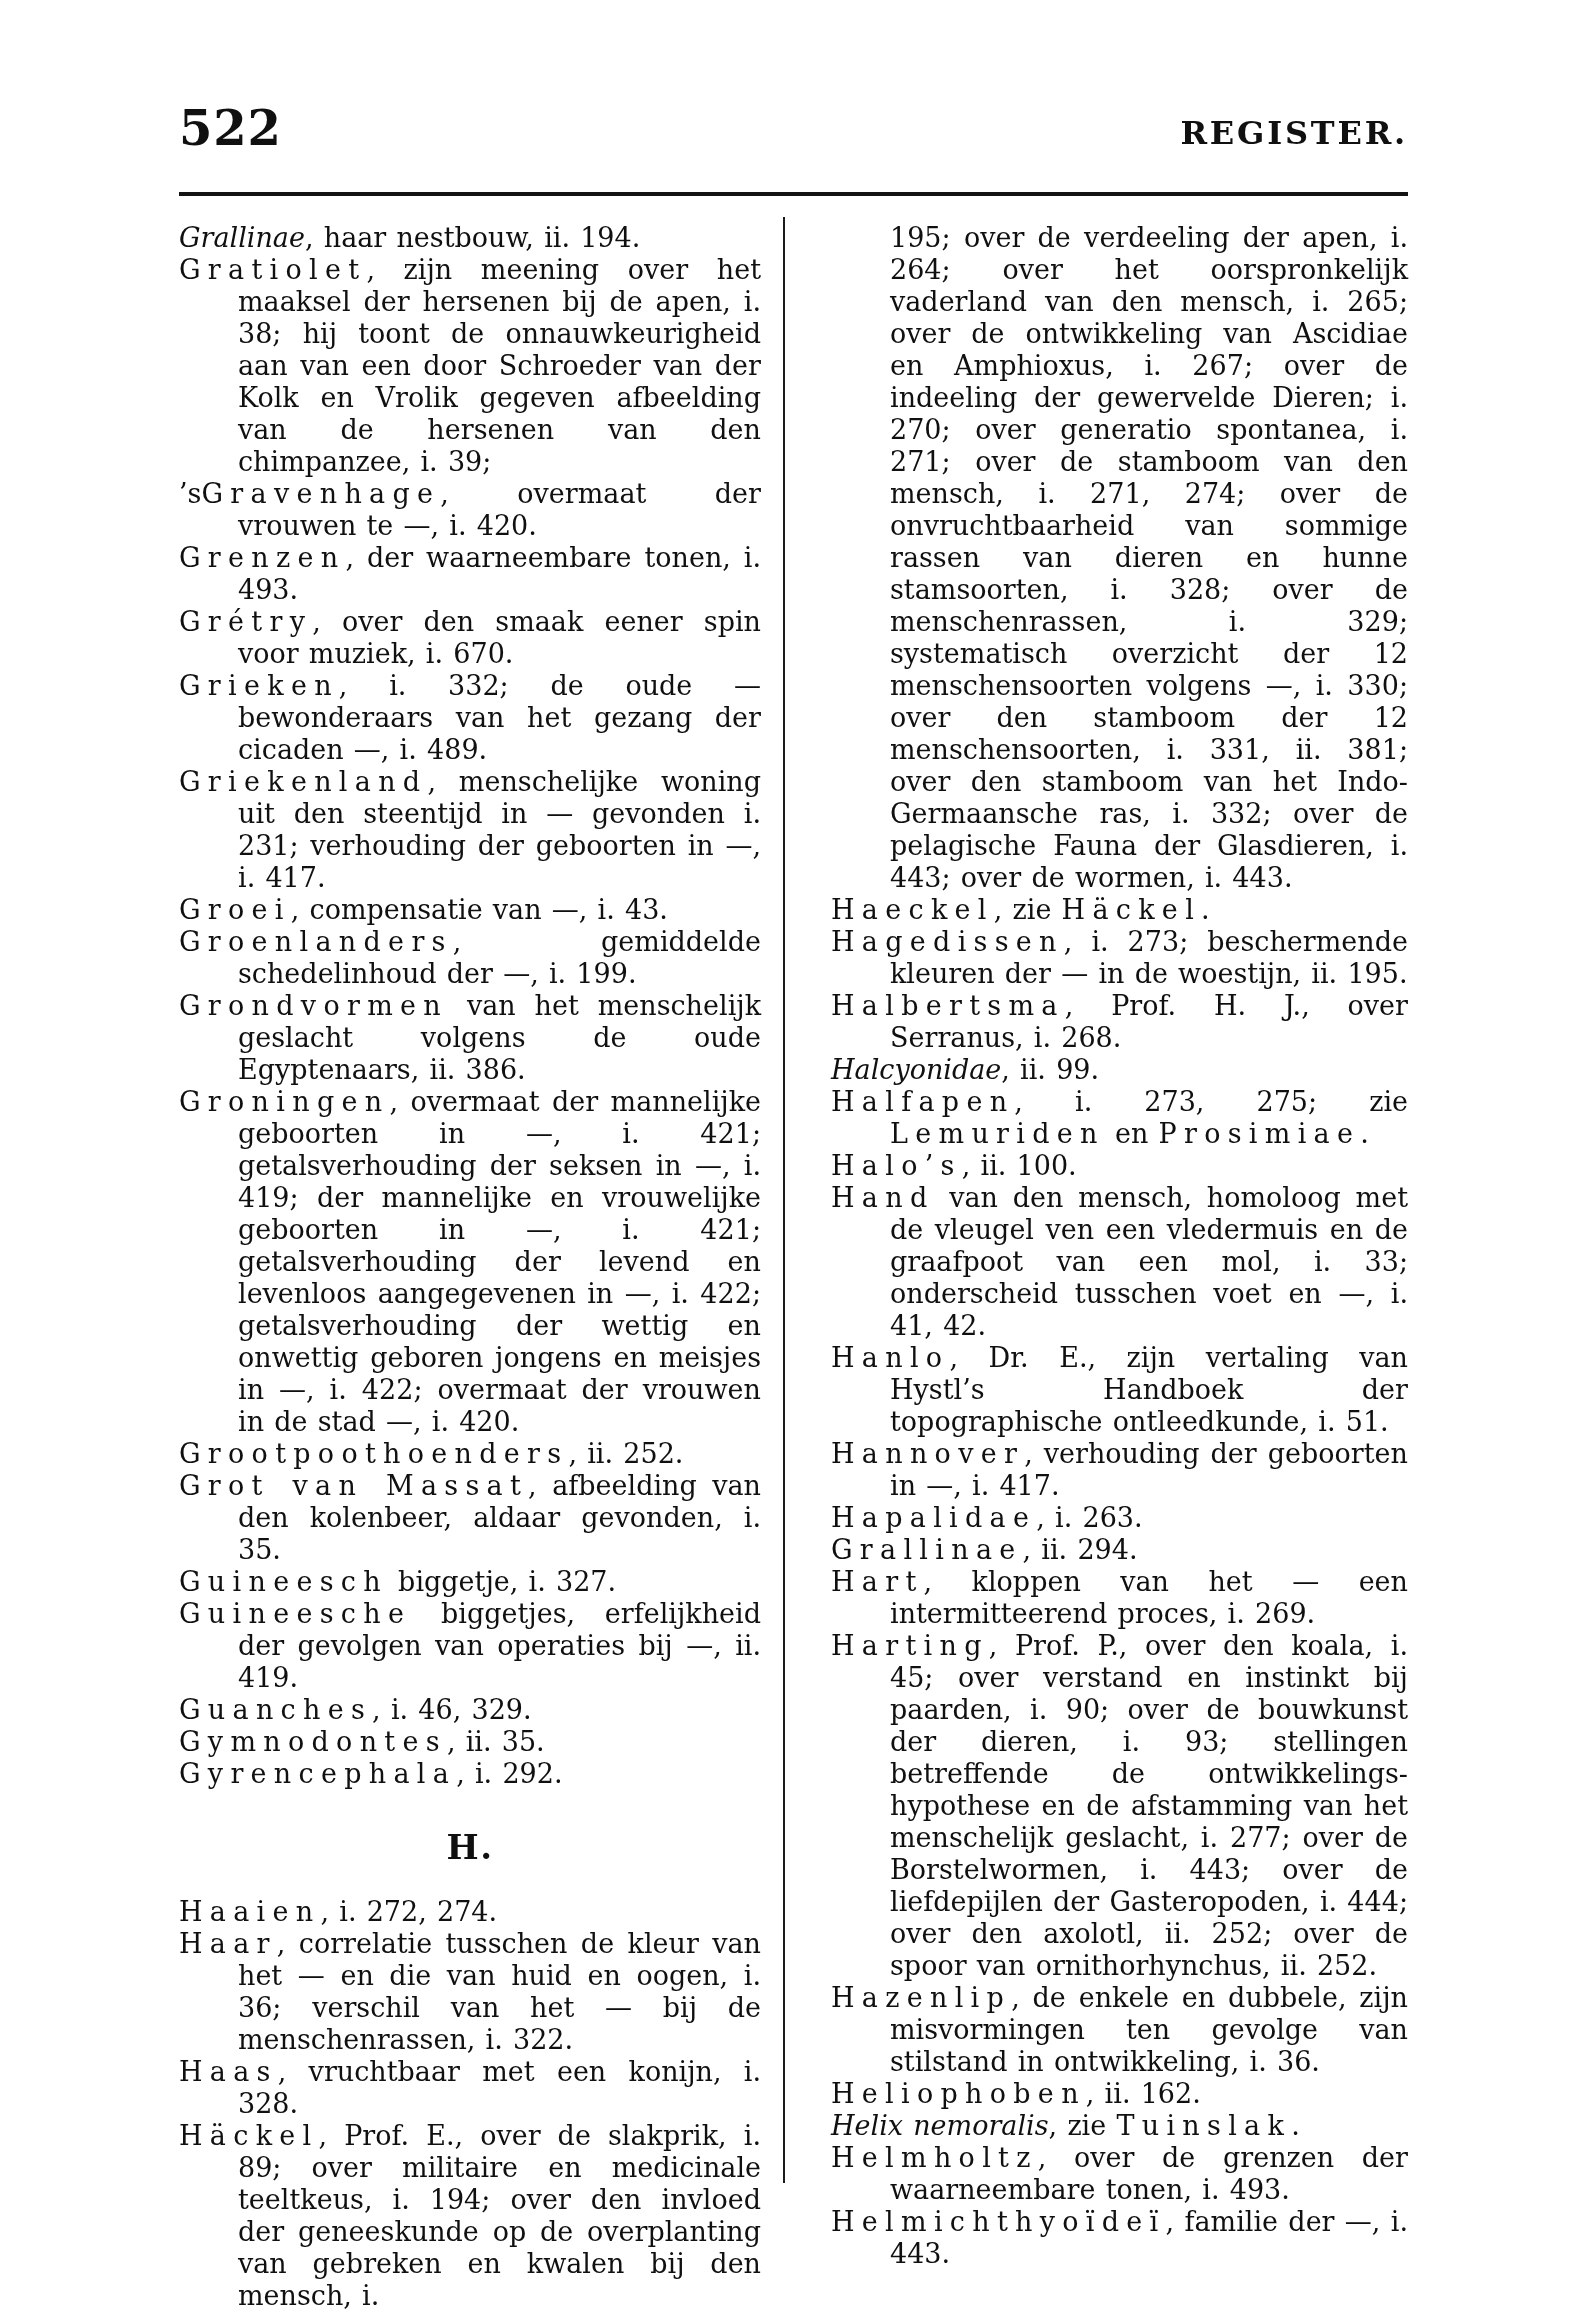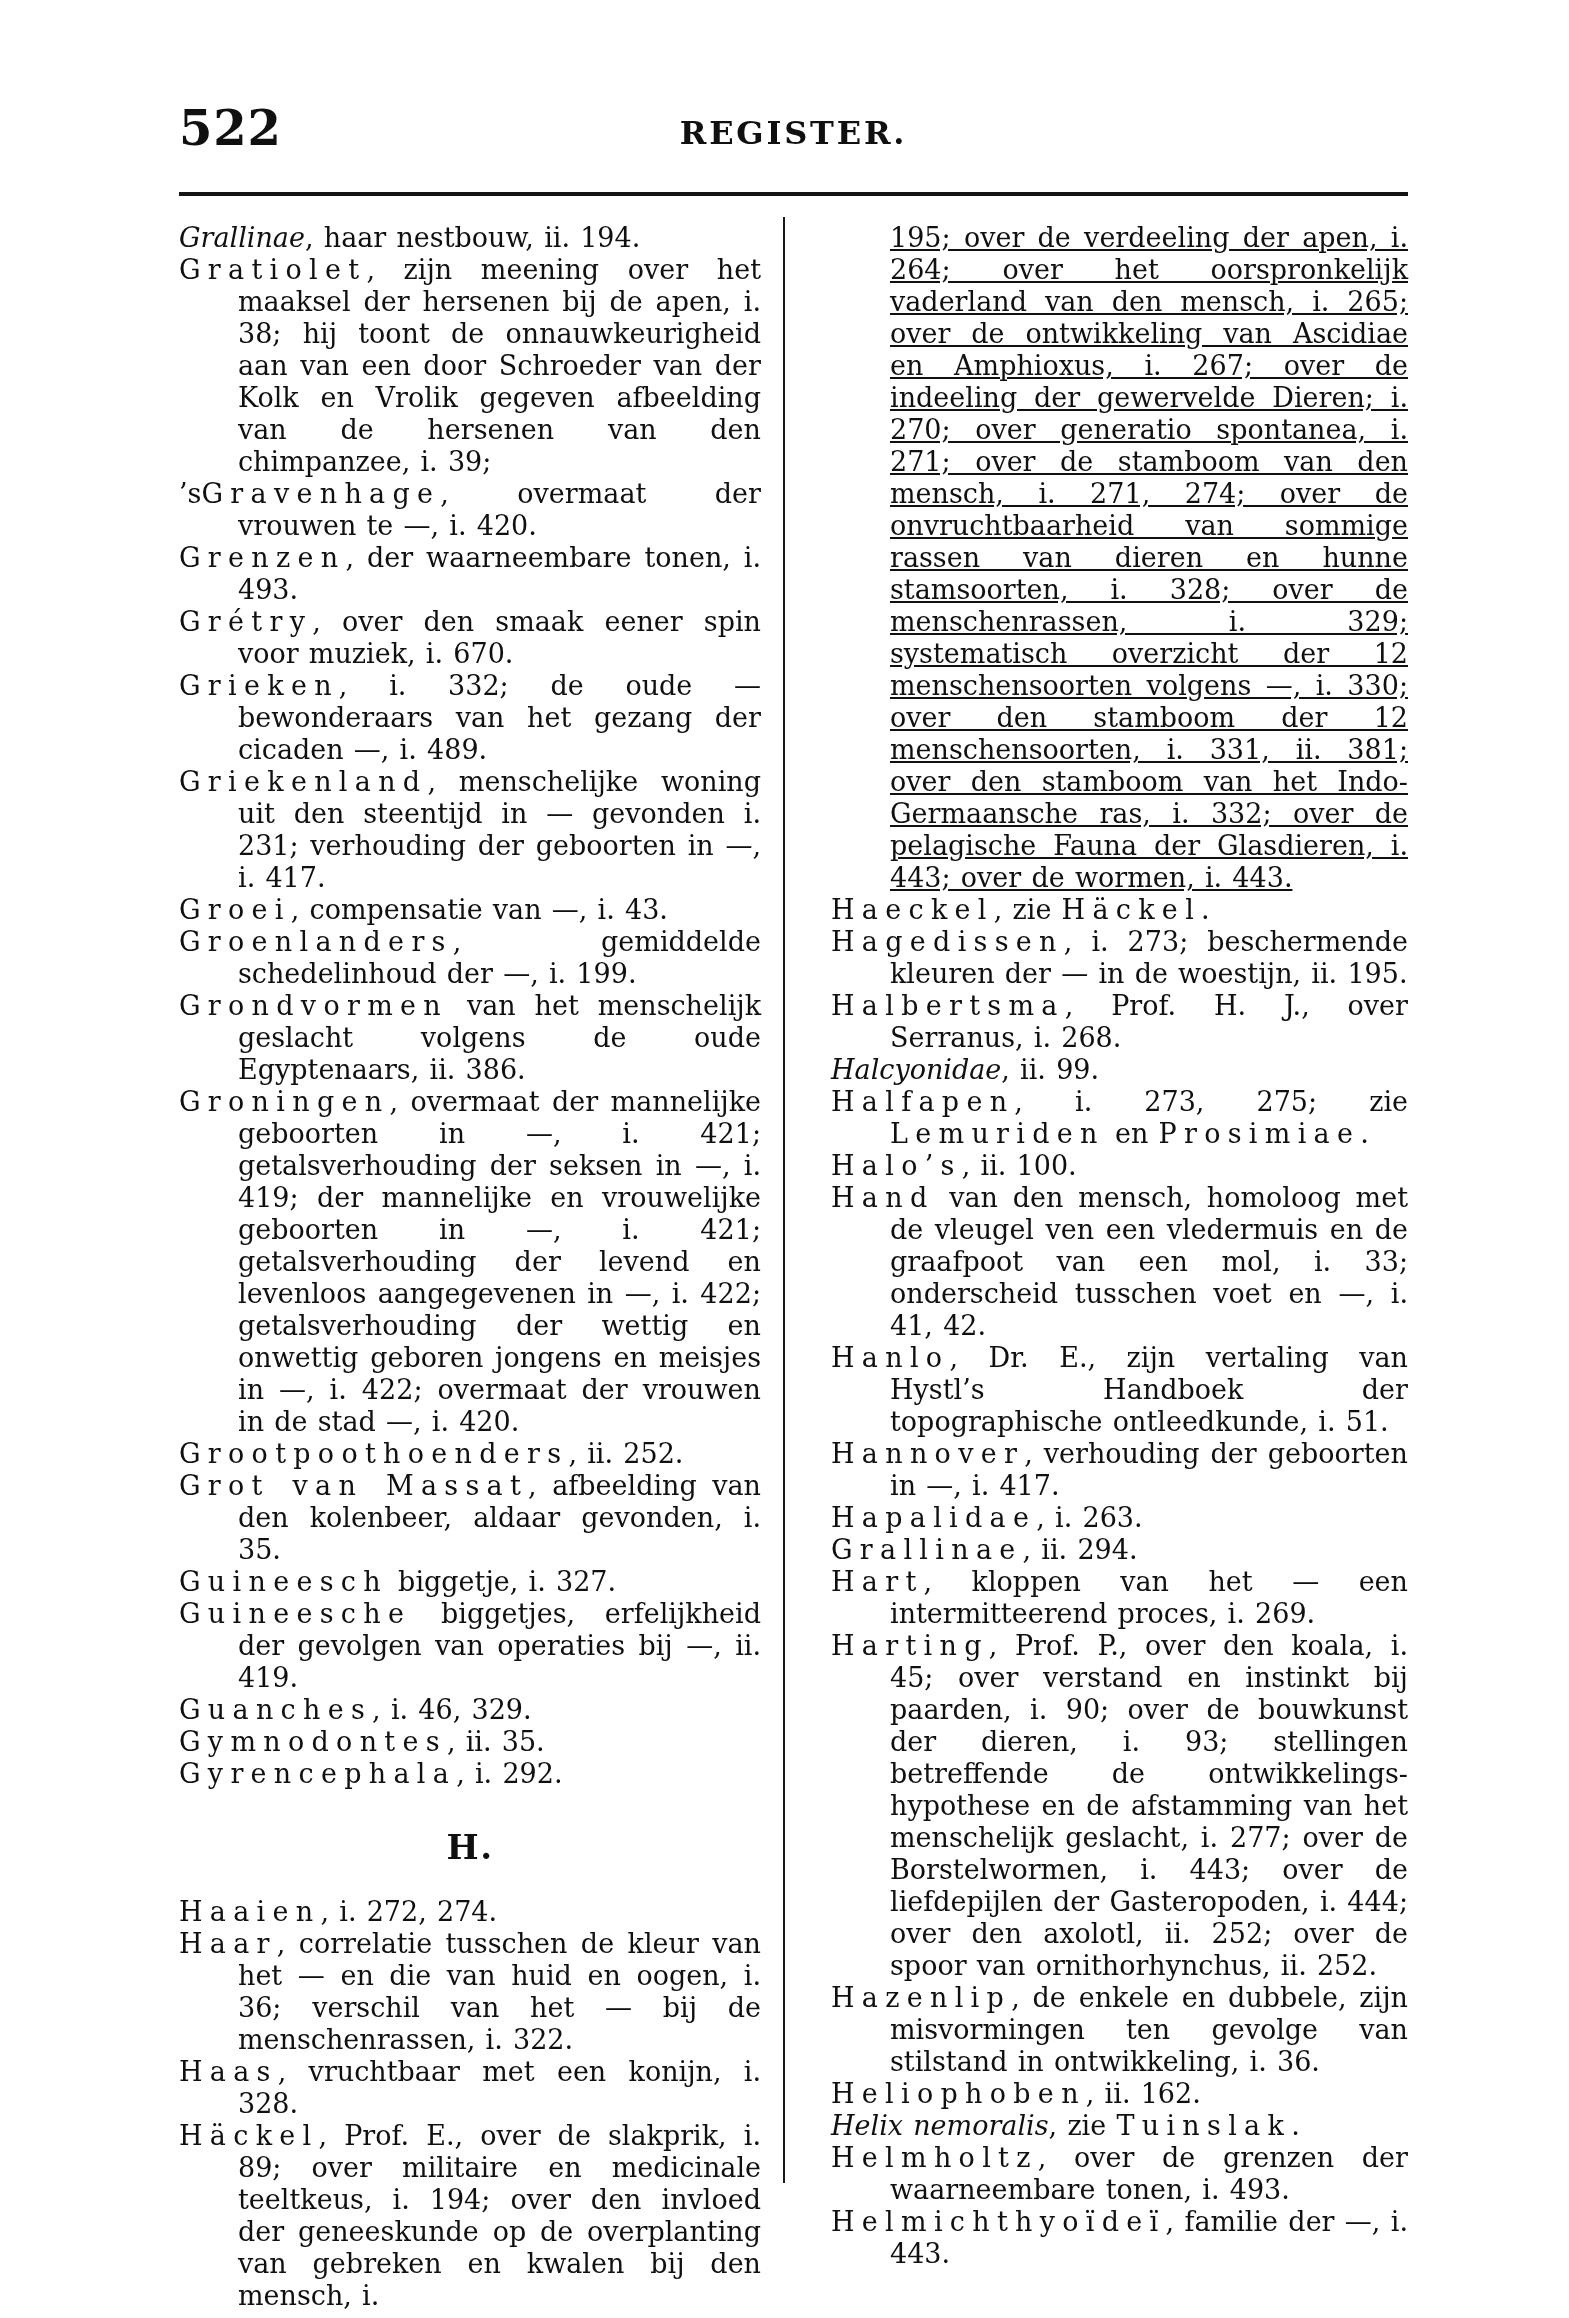--- a/index.html
+++ b/index.html
@@ -9,41 +9,41 @@
     color:var(--ink, #101010);
     font-family:"DejaVu Serif", "Liberation Serif", serif;
   }
   .page { position:absolute; inset:0; }
   .header { position:absolute; left:179px; top:110px; width:1229px; height:60px; }
   .pageno {
     position:absolute; left:0; top:-6.5px;
     font-size:48px; font-weight:bold; letter-spacing:0.9px; line-height:1;
   }
   .running-title {
-    text-align:center; font-size:32px; font-weight:bold;
+    text-align:right; font-size:32px; font-weight:bold;
     letter-spacing:2.8px; line-height:1; padding-top:7.4px;
   }
   .rule {
     position:absolute; left:179px; top:192px; width:1229px; height:3.7px;
     background:#141414;
   }
   .col-divider {
     position:absolute; left:783px; top:217px; width:2.3px; height:1966px;
     background:#1a1a1a;
   }
   .columns { position:absolute; left:179px; top:222px; width:1229px; display:flex; align-items:flex-start; }
   .col-left  { width:582px; margin-right:70px; }
   .col-right { width:577px; }
   p.entry {
     margin:0; font-size:27px; line-height:32px;
     text-align:justify; text-justify:inter-word;
     padding-left:59px; text-indent:-59px;
     word-spacing:0.06em;
   }
-  p.entry.continuation { text-indent:0;text-decoration:underline; }
+  p.entry.continuation { text-indent:0; }
   .spaced { letter-spacing:0.27em; }
   .italic { font-style:italic; }
   .plain  { }
   .section-heading {
     font-size:34px; font-weight:bold; text-align:center;
     letter-spacing:1.4px; margin:37px 0 29px 0;
   }
 </style>
 </head>
 <body>

